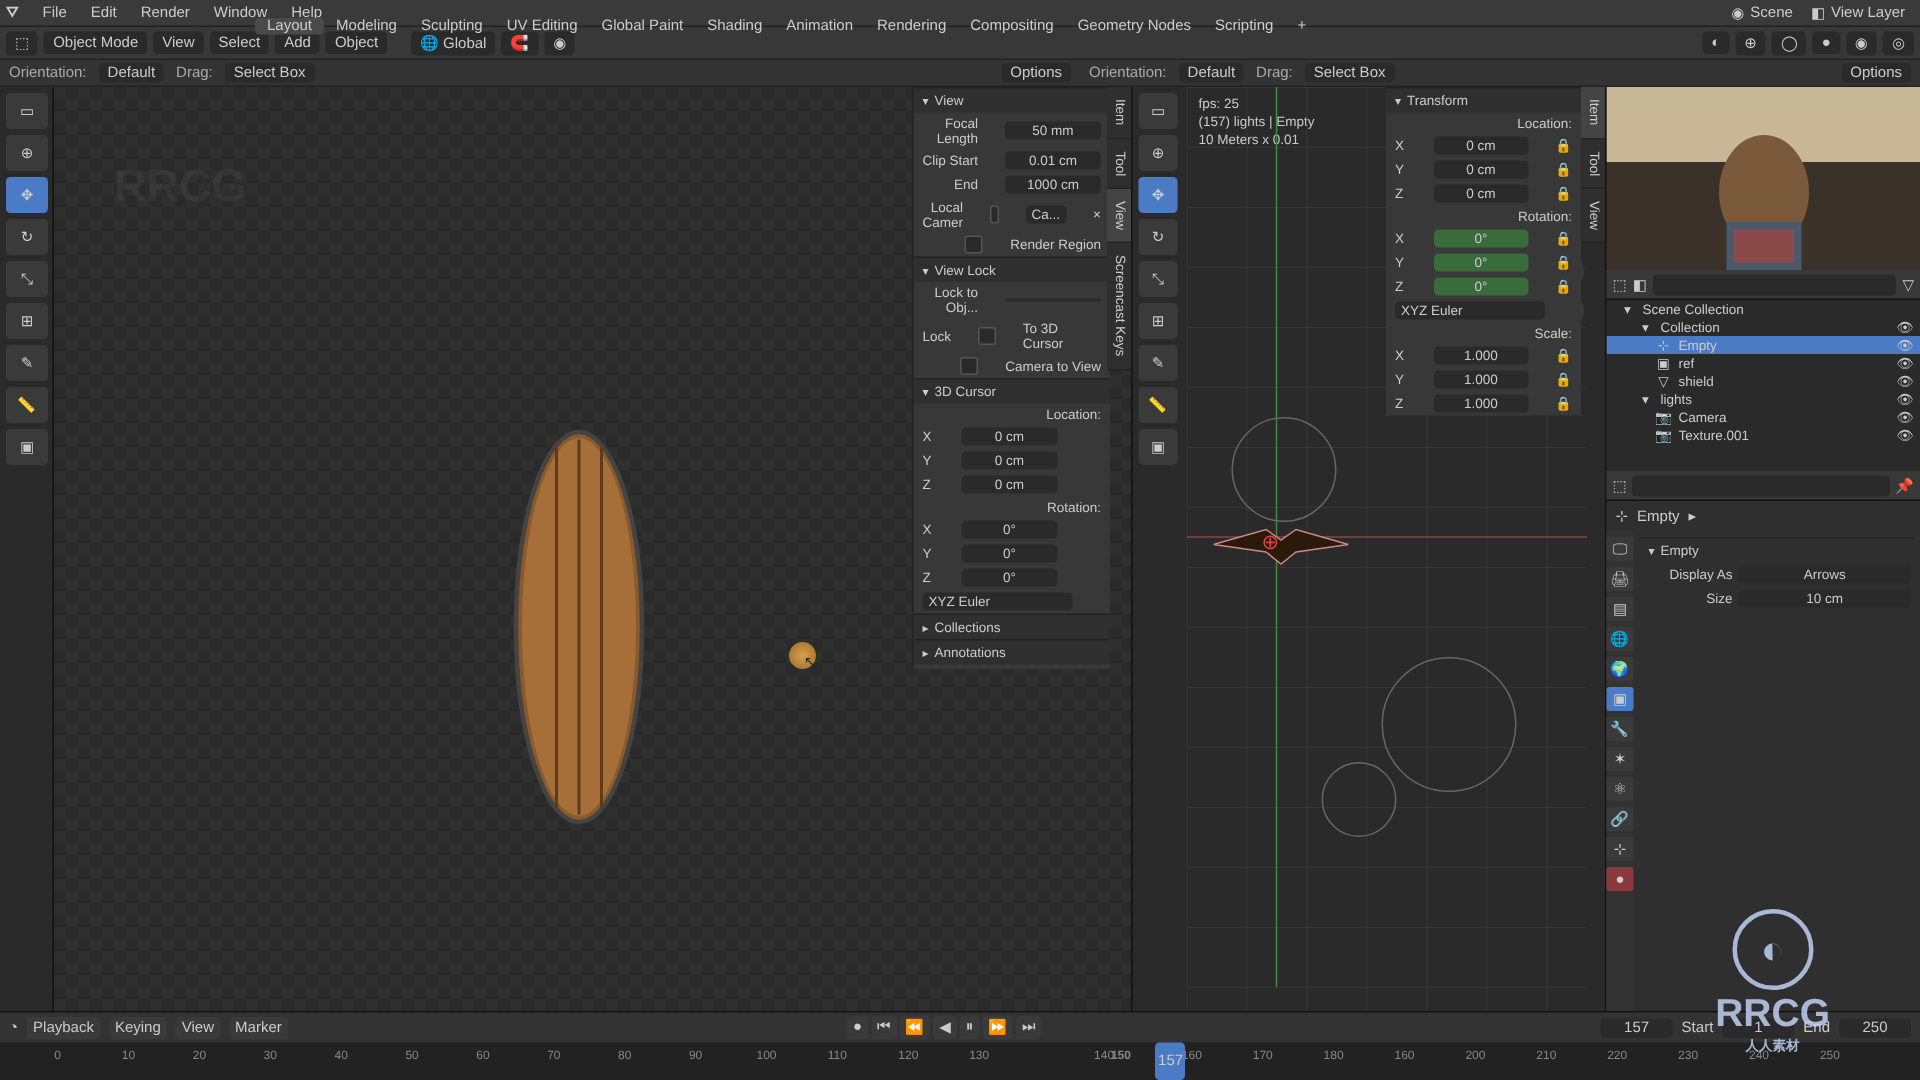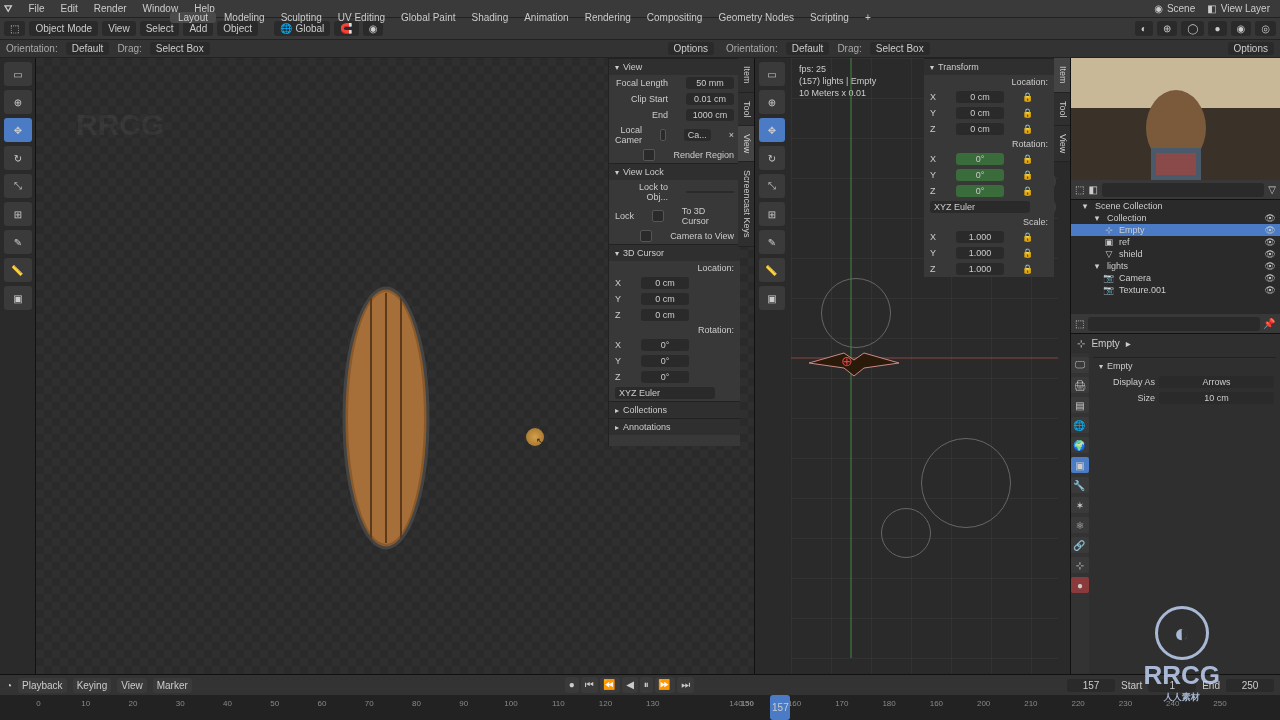--- a/index.html
+++ b/index.html
@@ -29,21 +29,21 @@
 .gizmo .ax-x { background: #d45; left: 6px; top: 24px; }
 .gizmo .ax-y { background: #5b5; right: 2px; top: 24px; }
 .gizmo .ax-z { background: #46c; left: 22px; top: 2px; }
 .view-icons { position: absolute; top: 60px; right: 6px; width: 24px; display: flex; flex-direction: column; gap: 4px; }
 .view-icons .vbtn { width: 22px; height: 22px; background: #3a3a3a; border-radius: 50%; display: flex; align-items: center; justify-content: center; cursor: pointer; }
 .side-panel { position: absolute; top: 0; right: 36px; width: 132px; background: #383838; height: 400px; border-left: 1px solid #222; overflow: hidden; font-size: 9px; }
 .panel-header { background: #2f2f2f; padding: 3px 6px; display: flex; align-items: center; gap: 4px; border-top: 1px solid #222; }
 .panel-header .arrow { font-size: 8px; }
 .panel-row { display: flex; align-items: center; padding: 2px 6px; gap: 18px; }
 .panel-row .lab { flex: 1; text-align: right; color: #ccc; }
-.panel-row .val { width: 48px; background: #2a2a2a; padding: 1px 4px; border-radius: 3px; text-align: center; }
+.panel-row .val { width: 64px; background: #2a2a2a; padding: 1px 4px; border-radius: 3px; text-align: center; }
 .panel-row .checkbox { width: 12px; height: 12px; background: #2a2a2a; border: 1px solid #555; border-radius: 2px; }
 .panel-tab-strip { position: absolute; top: 0; right: 0; width: 16px; display: flex; flex-direction: column; }
 .panel-tab-strip .vtab { writing-mode: vertical-rl; padding: 8px 2px; font-size: 9px; background: #2f2f2f; border-bottom: 1px solid #222; cursor: pointer; }
 .panel-tab-strip .vtab.active { background: #444; }
 .second-viewport { width: 316px; background: #2a2a2a; position: relative; border-left: 1px solid #111; }
 .right-sidebar { width: 210px; background: #2f2f2f; display: flex; flex-direction: column; border-left: 1px solid #111; }
 .webcam { height: 122px; background: #222; display: flex; align-items: center; justify-content: center; border-bottom: 1px solid #111; position: relative; }
 .outliner-hdr { height: 20px; background: #383838; display: flex; align-items: center; padding: 0 4px; gap: 4px; border-bottom: 1px solid #111; }
 .outliner-hdr .search { flex: 1; background: #2a2a2a; height: 14px; border-radius: 3px; }
 .outliner { flex: 0 0 114px; background: #2a2a2a; font-size: 9px; overflow: hidden; }

